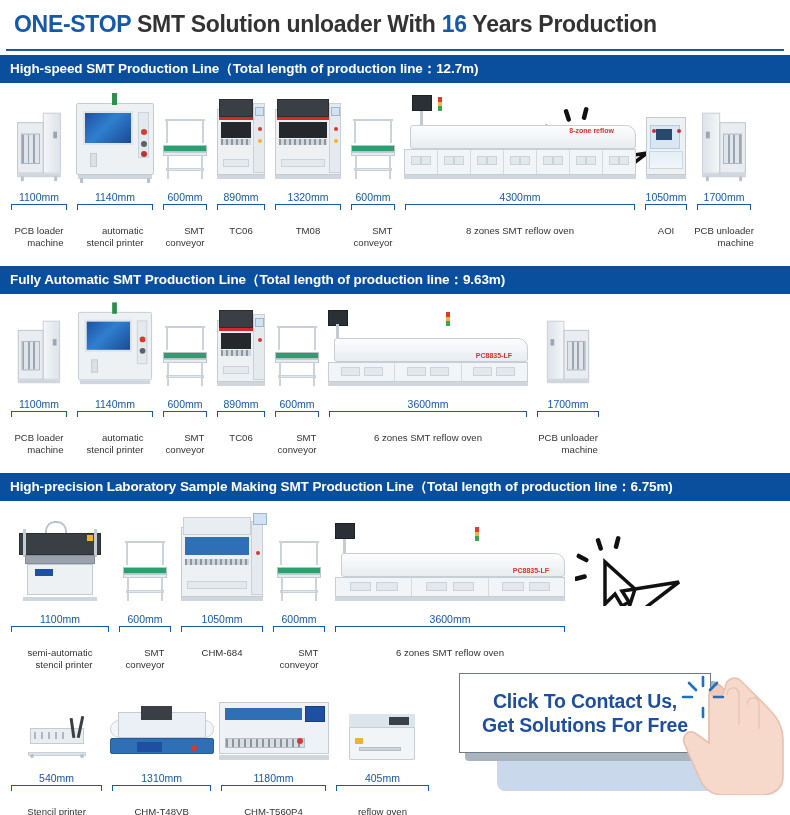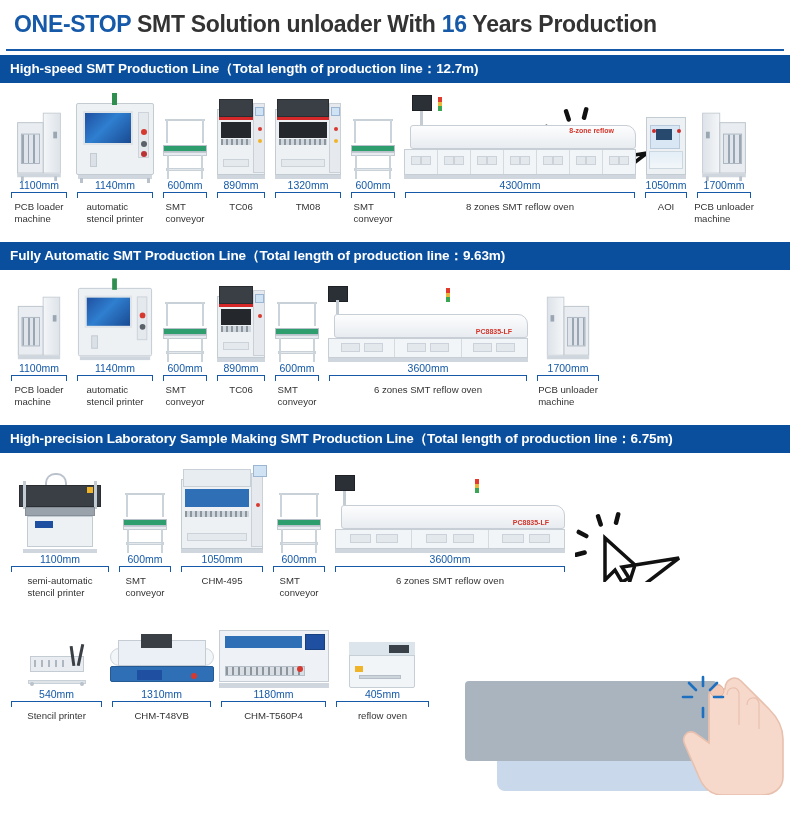--- a/index.html
+++ b/index.html
@@ -59,41 +59,41 @@
     position: relative;
     width: 100%;
     display: flex;
     align-items: flex-end;
     justify-content: center;
   }
 
   
   .dim {
     width: 100%;
-    padding: 0 3px;
+    padding: 12px 3px;
   }
   .dim-val {
     color: #1559a8;
     font-size: 10.5px;
     text-align: center;
     line-height: 13px;
     white-space: nowrap;
   }
   .bracket {
     position: relative;
     height: 6px;
     border-top: 1.3px solid #1559a8;
     border-left: 1.3px solid #1559a8;
     border-right: 1.3px solid #1559a8;
     margin: 0 2px;
   }
   .cap {
     font-size: 9.6px;
     color: #333333;
-    text-align: left;
+    text-align: right;
     line-height: 11.5px;
     margin-top: 3px;
     white-space: pre-line;
   }
 
   
   .m { position: relative; }
   .leg { position:absolute; bottom:-4px; width:3px; height:5px; background:#b9c2cb; }
 
   
@@ -743,21 +743,21 @@
           <div class="bracket"></div>
         </div>
       <div class="cap">SMT
 conveyor</div>
     </div>
     <div class="cell" style="width:92px;">
       <div class="dim">
           <div class="dim-val">1050mm</div>
           <div class="bracket"></div>
         </div>
-      <div class="cap">CHM-495</div>
+      <div class="cap">CHM-684</div>
     </div>
     <div class="cell" style="width:62px;">
       <div class="dim">
           <div class="dim-val">600mm</div>
           <div class="bracket"></div>
         </div>
       <div class="cap">SMT
 conveyor</div>
     </div>
     <div class="cell" style="width:240px;">
@@ -855,20 +855,24 @@
           <div class="bracket"></div>
         </div>
       <div class="cap">reflow oven</div>
     </div>
   </div>
 </div>
 
 <div class="cta-wrap" style="left:459px; top:673px; width:330px; height:130px;">
   <div class="cta-shadow"></div>
   <div class="cta-gray"></div>
+  <div class="cta-box">
+    <div class="cta-line">Click To Contact Us,</div>
+    <div class="cta-line">Get Solutions For Free</div>
+  </div>
 
   <div class="hand" style="left:214px; top:-8px;">
     <svg width="120" height="130" viewBox="0 0 120 130">
       <g>
         <path d="M52 24 C52 14 62 10 68 16 L96 44 C104 52 110 62 110 74 L110 112
                  C110 124 100 130 88 130 L50 130 C38 130 30 122 26 112
                  L12 80 C8 72 14 64 22 68 L36 78 L36 30 C36 20 46 16 50 24 Z" fill="#f7d9cc" stroke="#e8c0ae" stroke-width="1.6"></path>
         <path d="M36 78 L36 30" fill="none" stroke="#e8c0ae" stroke-width="1.2"></path>
         <path d="M54 30 C54 22 64 20 66 28 L66 60" fill="none" stroke="#e8c0ae" stroke-width="1.2"></path>
         <path d="M74 40 C74 32 84 30 86 38 L86 64" fill="none" stroke="#e8c0ae" stroke-width="1.2"></path>

